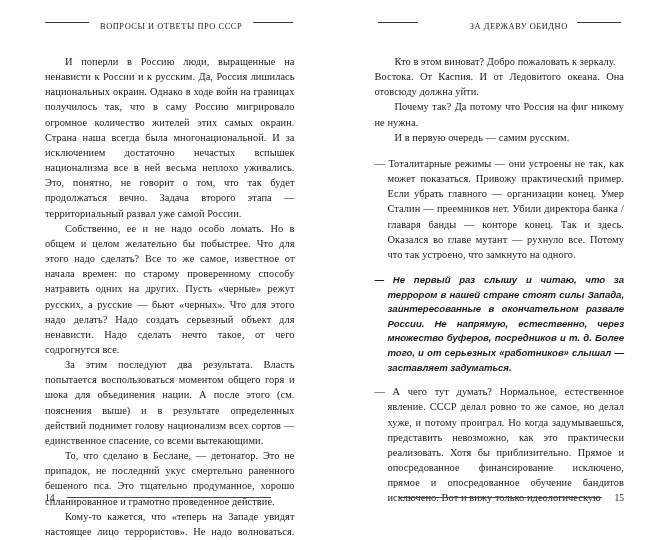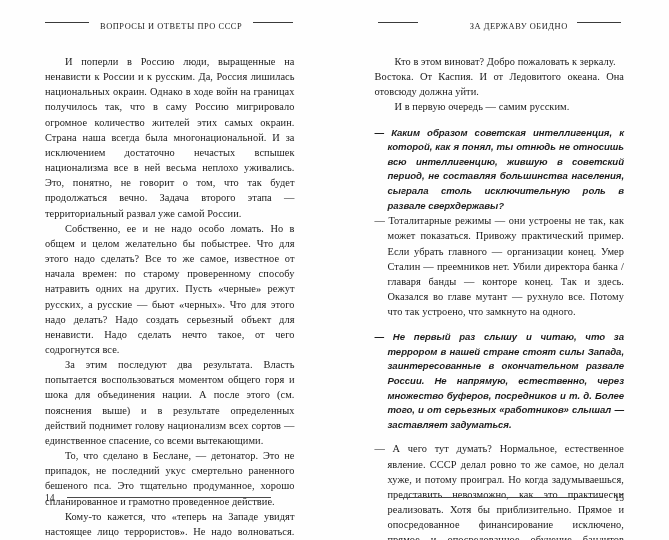--- a/index.html
+++ b/index.html
@@ -146,24 +146,24 @@
 
       <div class="runhead runhead-right">
         <div class="rule short"></div>
         <div class="runhead-title">ЗА ДЕРЖАВУ ОБИДНО</div>
         <div class="rule"></div>
       </div>
 
       <div class="col">
         <p class="body">Кто в этом виноват? Добро пожаловать к зеркалу.</p>
         <p class="body cont">Востока. От Каспия. И от Ледовитого океана. Она отовсюду должна уйти.</p>
+        <p class="body">Почему так? Да потому что Россия на фиг никому не нужна.</p>
         <p class="body">И в первую очередь — самим русским.</p>
 
         <div class="gap-md"></div>
-        <p class="q">— Каким образом советская интеллигенция, к которой, как я понял, ты отнюдь не относишь всю интеллигенцию, жившую в советский период, не составляя большинства населения, сыграла столь исключительную роль в развале сверхдержавы?</p>
         <p class="body dash">— Тоталитарные режимы — они устроены не так, как может показаться. Привожу практический пример. Если убрать главного — организации конец. Умер Сталин — преемников нет. Убили директора банка / главаря банды — конторе конец. Так и здесь. Оказался во главе мутант — рухнуло все. Потому что так устроено, что замкнуто на одного.</p>
 
         <div class="gap-md"></div>
         <p class="q">— Не первый раз слышу и читаю, что за террором в нашей стране стоят силы Запада, заинтересованные в окончательном развале России. Не напрямую, естественно, через множество буферов, посредников и т. д. Более того, и от серьезных «работников» слышал — заставляет задуматься.</p>
         <div class="gap-sm"></div>
         <p class="body dash">— А чего тут думать? Нормальное, естественное явление. СССР делал ровно то же самое, но делал хуже, и потому проиграл. Но когда задумываешься, представить невозможно, как это практически реализовать. Хотя бы приблизительно. Прямое и опосредованное финансирование исключено, прямое и опосредованное обучение бандитов исключено. Вот и вижу только идеологическую</p>
       </div>
 
       <div class="footer footer-right">
         <div class="foot-rule"></div>

